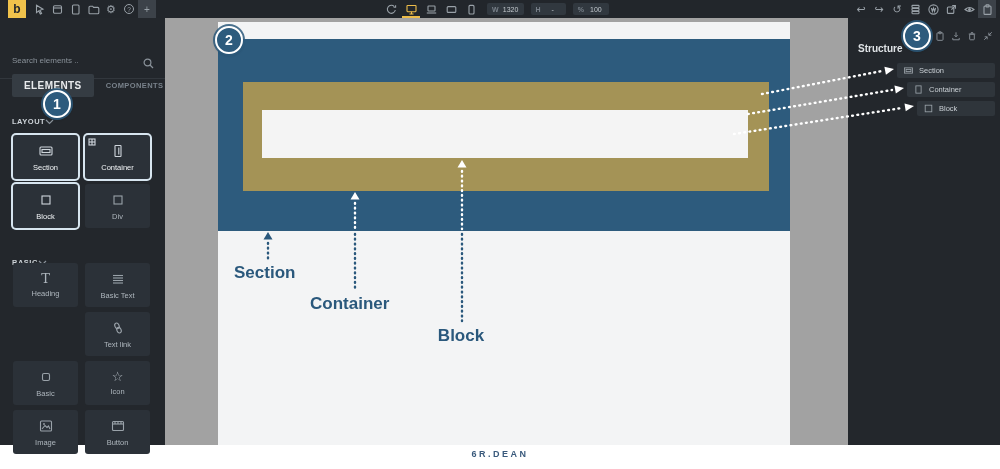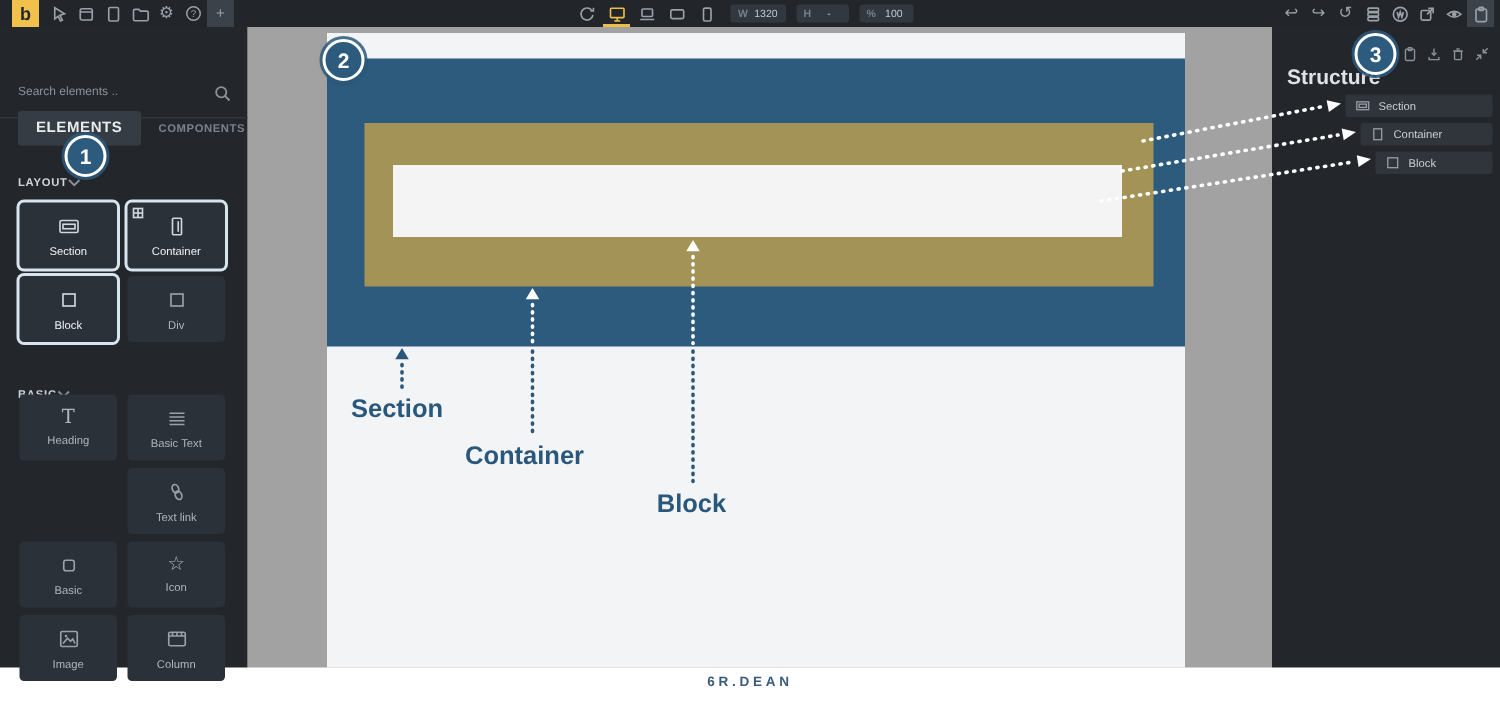--- a/index.html
+++ b/index.html
@@ -47,21 +47,21 @@
   .canvas { position:absolute; left:165px; top:18px; width:683px; height:427px; background:#a2a2a2; }
   .page { position:absolute; left:218px; top:22px; width:572px; height:423px; background:#f3f4f5; }
   .sec-blue { position:absolute; left:218px; top:39px; width:572px; height:192px; background:#2d5b7d; cursor:pointer; }
   .con-gold { position:absolute; left:243px; top:82px; width:526px; height:109px; background:#a49356; cursor:pointer; }
   .blk-white { position:absolute; left:262px; top:110px; width:486px; height:48px; background:#f4f4f4; cursor:pointer; }
   .cv-label { position:absolute; color:#2a587c; font-weight:bold; font-size:17px; z-index:5; }
   .lbl-block { text-align:center; transform:translateX(-50%); line-height:1.25; }
 
   
   .structure { position:absolute; left:848px; top:18px; width:152px; height:427px; background:#23272c; z-index:3; }
-  .st-title { position:absolute; left:10px; top:13px; color:#dfe3e6; font-size:14px; font-weight:bold;margin-top:12px; }
+  .st-title { position:absolute; left:10px; top:13px; color:#dfe3e6; font-size:10px; font-weight:bold;margin-top:12px; }
   .st-icons { position:absolute; right:6px; top:11px; display:flex; gap:3px; }
   .st-icons span { width:13px; height:13px; display:flex; align-items:center; justify-content:center; cursor:pointer; }
   .st-icons svg { stroke:#8b939a; fill:none; stroke-width:1; }
   .st-row { position:absolute; height:15px; background:#2f353b; border-radius:2px; display:flex; align-items:center; gap:5px; padding:0 6px; color:#c9cfd4; font-size:7.5px; cursor:pointer; }
   .st-row svg { stroke:#9aa2a9; fill:none; stroke-width:1; }
 
   
   .overlay { position:absolute; left:0; top:0; width:1000px; height:469px; pointer-events:none; z-index:4; }
   .badge { position:absolute; width:28px; height:28px; border-radius:50%; background:#2d5b7d; border:2.5px solid #ffffff; box-shadow:0 0 0 2px rgba(45,91,125,.85), 0 1px 3px rgba(0,0,0,.3); color:#fff; font-weight:bold; font-size:14px; display:flex; align-items:center; justify-content:center; z-index:6; }
   .footer-brand { position:absolute; left:0; top:449px; width:1000px; text-align:center; color:#3a5a7c; font-size:9px; font-weight:bold; letter-spacing:2.5px; }
@@ -287,21 +287,21 @@
       <span class="tlbl">Image</span>
     </div>
     <div class="tile" style="left:85px; top:392px;">
       <svg width="16" height="16" viewBox="0 0 16 16">
           <rect x="2.5" y="3.5" width="11" height="9" rx="1"></rect>
           <line x1="2.5" y1="6" x2="13.5" y2="6"></line>
           <line x1="5" y1="3.5" x2="5" y2="6"></line>
           <line x1="8" y1="3.5" x2="8" y2="6"></line>
           <line x1="11" y1="3.5" x2="11" y2="6"></line>
         </svg>
-      <span class="tlbl">Column</span>
+      <span class="tlbl">Button</span>
     </div>
   </div>
 
   <div class="canvas"></div>
   <div class="page"></div>
   <div class="sec-blue"></div>
   <div class="con-gold"></div>
   <div class="blk-white"></div>
 
   <div class="cv-label" style="left:234px; top:263px;">Section</div>

